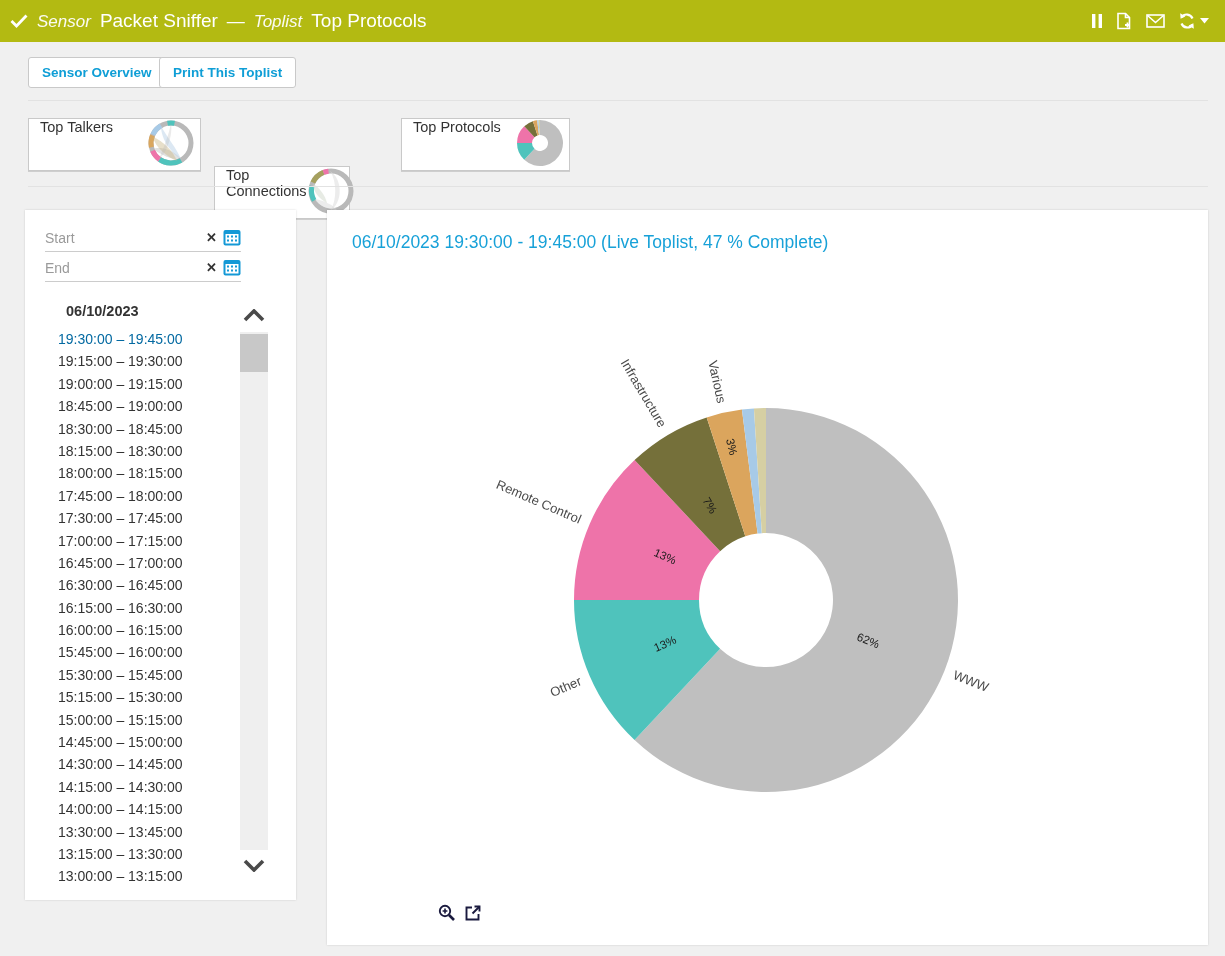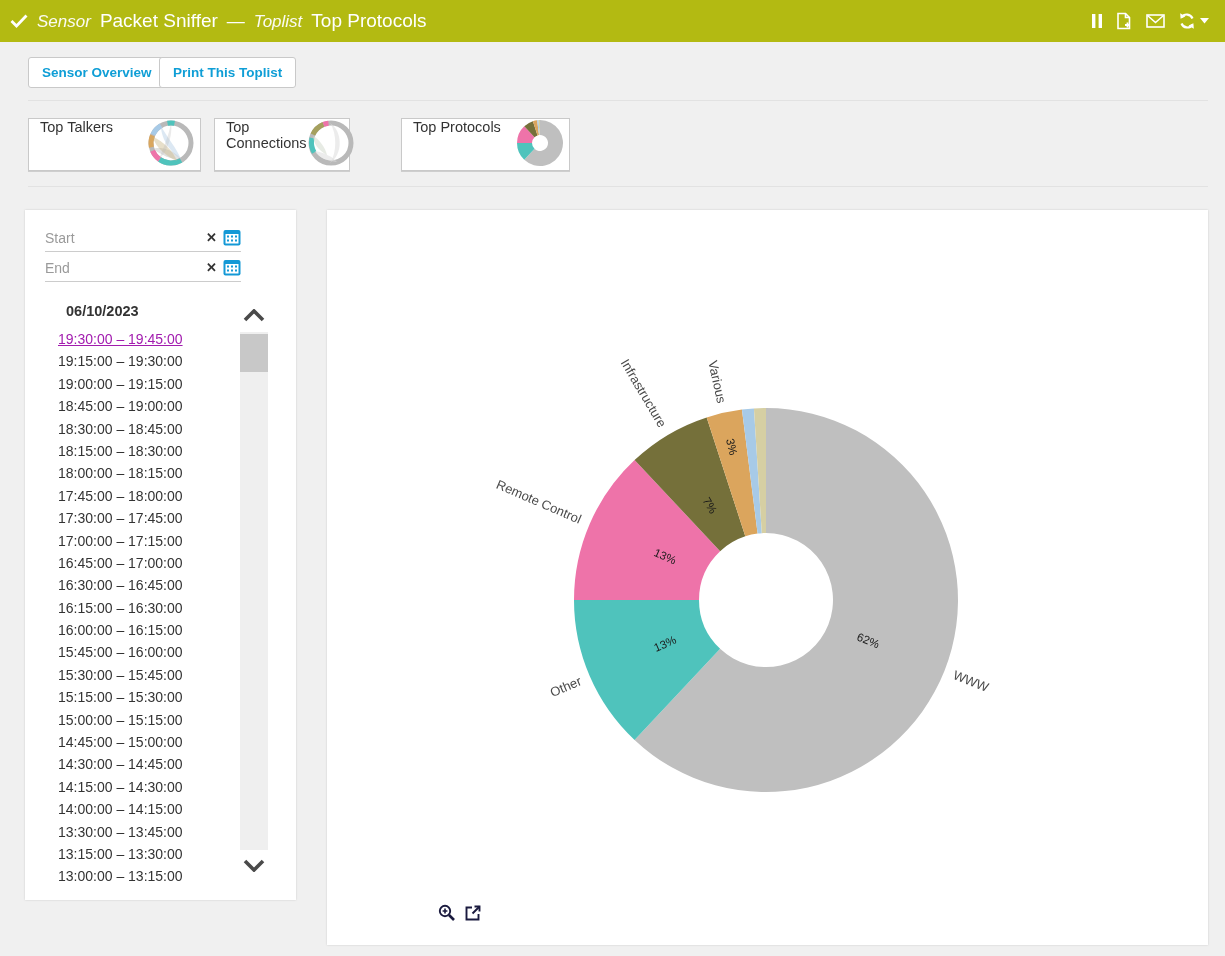--- a/index.html
+++ b/index.html
@@ -38,21 +38,21 @@
   .divider { position:absolute; left:28px; width:1180px; height:1px; background:#e2e2e2; }
   .div1 { top:100px; } .div2 { top:186px; }
   
   .tab-card {
     position:absolute; top:118px; height:53px; background:#fff;
     border:1px solid #c9c9c9; box-shadow:0 1px 0 rgba(0,0,0,.14);
     display:flex; justify-content:space-between;
     padding:0 5px 0 11px; cursor:pointer;
   }
   .card-talkers     { left:28px;  width:173px; }
-  .card-connections { left:214px; width:136px; }
+  .card-connections { left:214px; width:136px;margin-top:48px; }
   .card-protocols   { left:401px; width:169px; }
   .tab-label { font-size:14.5px; color:#333; }
   
   .sidebar {
     position:absolute; left:25px; top:210px; width:271px; height:690px;
     background:#fff; box-shadow:0 0 2px rgba(0,0,0,.15);
   }
   .date-row {
     position:absolute; left:20px; width:196px; height:28px;
     border-bottom:1px solid #ccc;
@@ -65,21 +65,21 @@
   }
   .date-row input::placeholder { color:#9a9a9a; }
   .clear-x { font-size:13px; font-weight:bold; color:#333; cursor:pointer; line-height:1; }
   .cal-btn { display:flex; cursor:pointer; }
   .date-header { position:absolute; left:33px; top:93px; font-size:14.5px; font-weight:bold; color:#333;margin-left:8px; }
   .interval-list { position:absolute; left:33px; top:118px; display:flex; flex-direction:column; }
   .interval-list a {
     display:block; height:22.4px; line-height:22.4px; font-size:14px;
     color:#333; text-decoration:none; cursor:pointer; white-space:nowrap;
   }
-  .interval-list a.selected { color:#a21caf; text-decoration:underline; }
+  .interval-list a.selected { color:#0369a1; }
   
   .sb-btn { position:absolute; left:215px; width:28px; height:26px; display:flex; align-items:center; justify-content:center; cursor:pointer; background:#fff; }
   .sb-up   { top:92px; } .sb-down { top:642px; }
   .sb-track { position:absolute; left:215px; top:122px; width:28px; height:518px; background:#efefef; cursor:pointer; }
   .sb-thumb { position:absolute; left:0; top:2px; width:28px; height:38px; background:#c8c8c8; cursor:grab; }
   
   .main-panel {
     position:absolute; left:327px; top:210px; width:881px; height:735px;
     background:#fff; box-shadow:0 0 2px rgba(0,0,0,.15);
   }
@@ -273,20 +273,21 @@
     <div class="sb-thumb"></div>
   </div>
   <div class="sb-btn sb-down">
     <svg width="22" height="13" viewBox="0 0 22 13">
         <polyline points="2,2 11,11 20,2" fill="none" stroke="#4a4a4a" stroke-width="3.6"></polyline>
       </svg>
   </div>
 </aside>
 
 <section class="main-panel">
+  <div class="chart-title">06/10/2023 19:30:00 - 19:45:00 (Live Toplist, 47 % Complete)</div>
   <svg id="donut-svg" width="881" height="660" viewBox="0 0 881 660">
       <path d="M439 158 A192 192 0 1 1 307.56695566169185 489.96197646491106 L393.1353439027779 398.8408980372346 A67 67 0 1 0 439 283 Z" fill="#bfbfbf"></path>
       <text transform="translate(541.2754134477077 390.49370079531457) rotate(21.599999999999994)" text-anchor="middle" dominant-baseline="central" class="pct-label">62%</text>
       <text transform="translate(626.8148501494268 424.3611596423049) rotate(21.599999999999994)" text-anchor="start" dominant-baseline="central" class="name-label">WWW</text>
       <path d="M307.56695566169185 489.96197646491106 A192 192 0 0 1 247 350.00000000000006 L372 350 A67 67 0 0 0 393.1353439027779 398.8408980372346 Z" fill="#4fc3bc"></path>
       <text transform="translate(338.04699117476207 393.68626796982585) rotate(-23.400000000000006)" text-anchor="middle" dominant-baseline="central" class="pct-label">13%</text>
       <text transform="translate(253.61356561183578 430.22387390822564) rotate(-23.400000000000006)" text-anchor="end" dominant-baseline="central" class="name-label">Other</text>
       <path d="M247 350.00000000000006 A192 192 0 0 1 307.56695566169185 210.0380235350889 L393.1353439027779 301.1591019627654 A67 67 0 0 0 372 350 Z" fill="#ee73a9"></path>
       <text transform="translate(338.04699117476207 306.3137320301742) rotate(23.399999999999977)" text-anchor="middle" dominant-baseline="central" class="pct-label">13%</text>
       <text transform="translate(253.61356561183575 269.7761260917745) rotate(23.399999999999977)" text-anchor="end" dominant-baseline="central" class="name-label">Remote Control</text>

